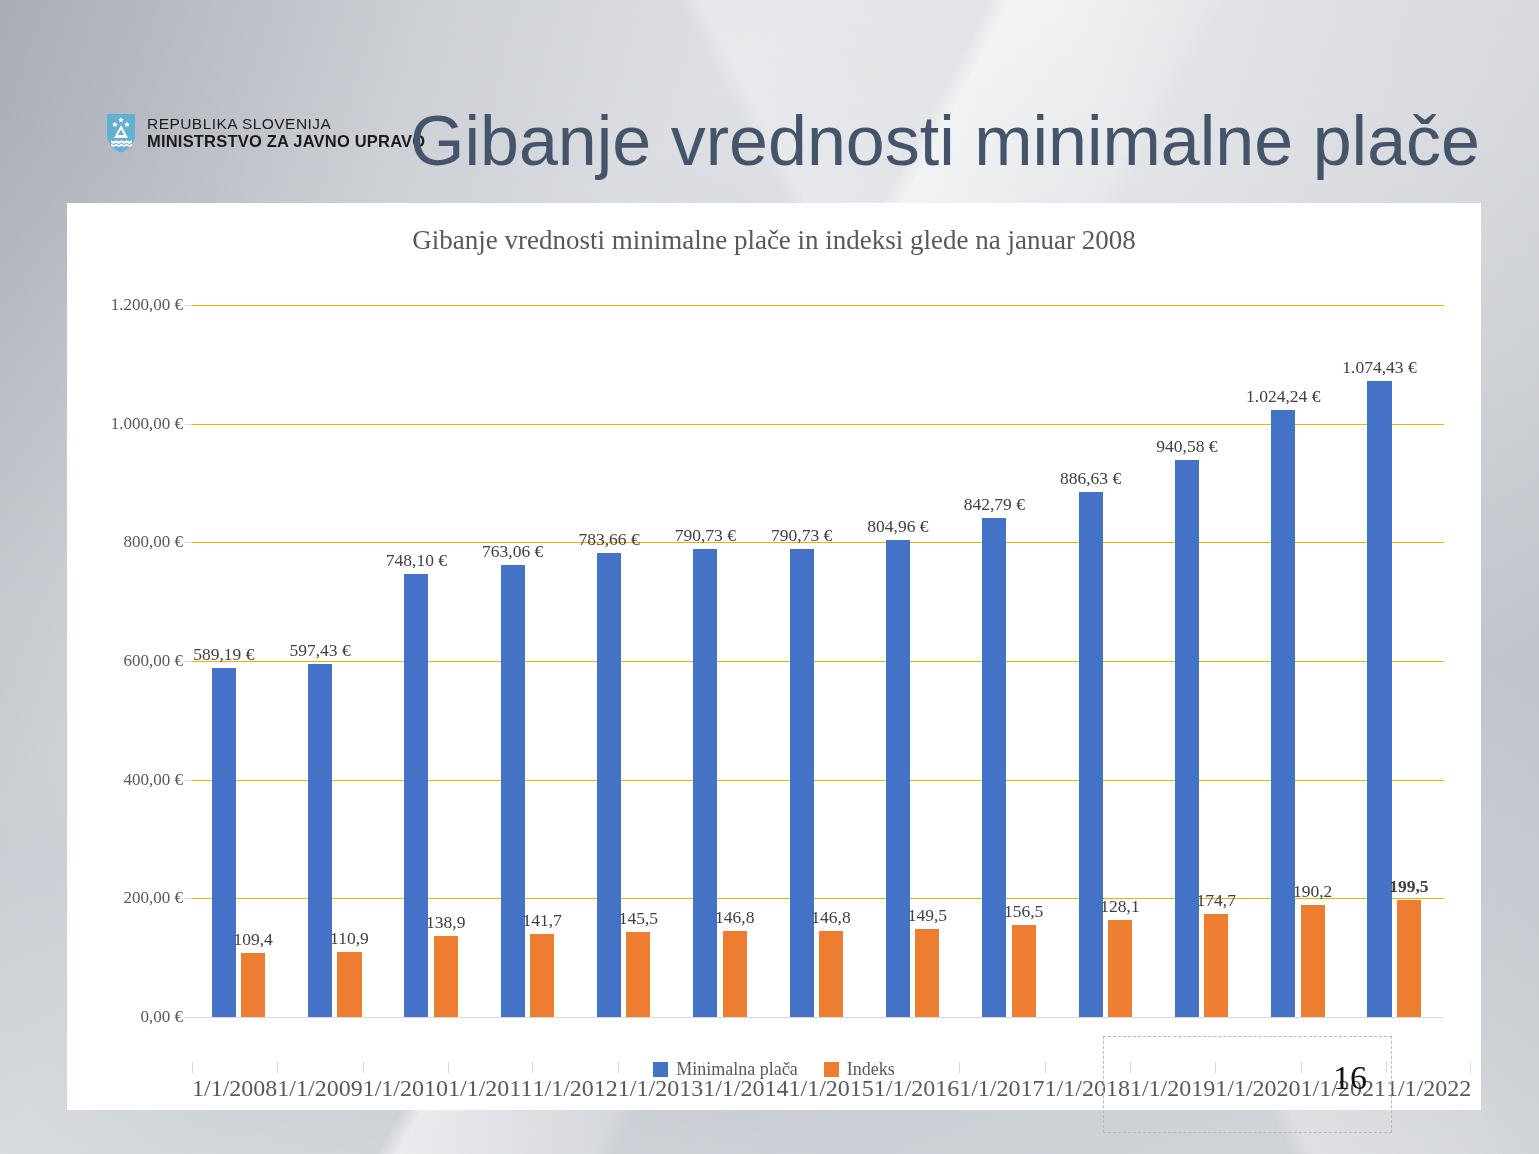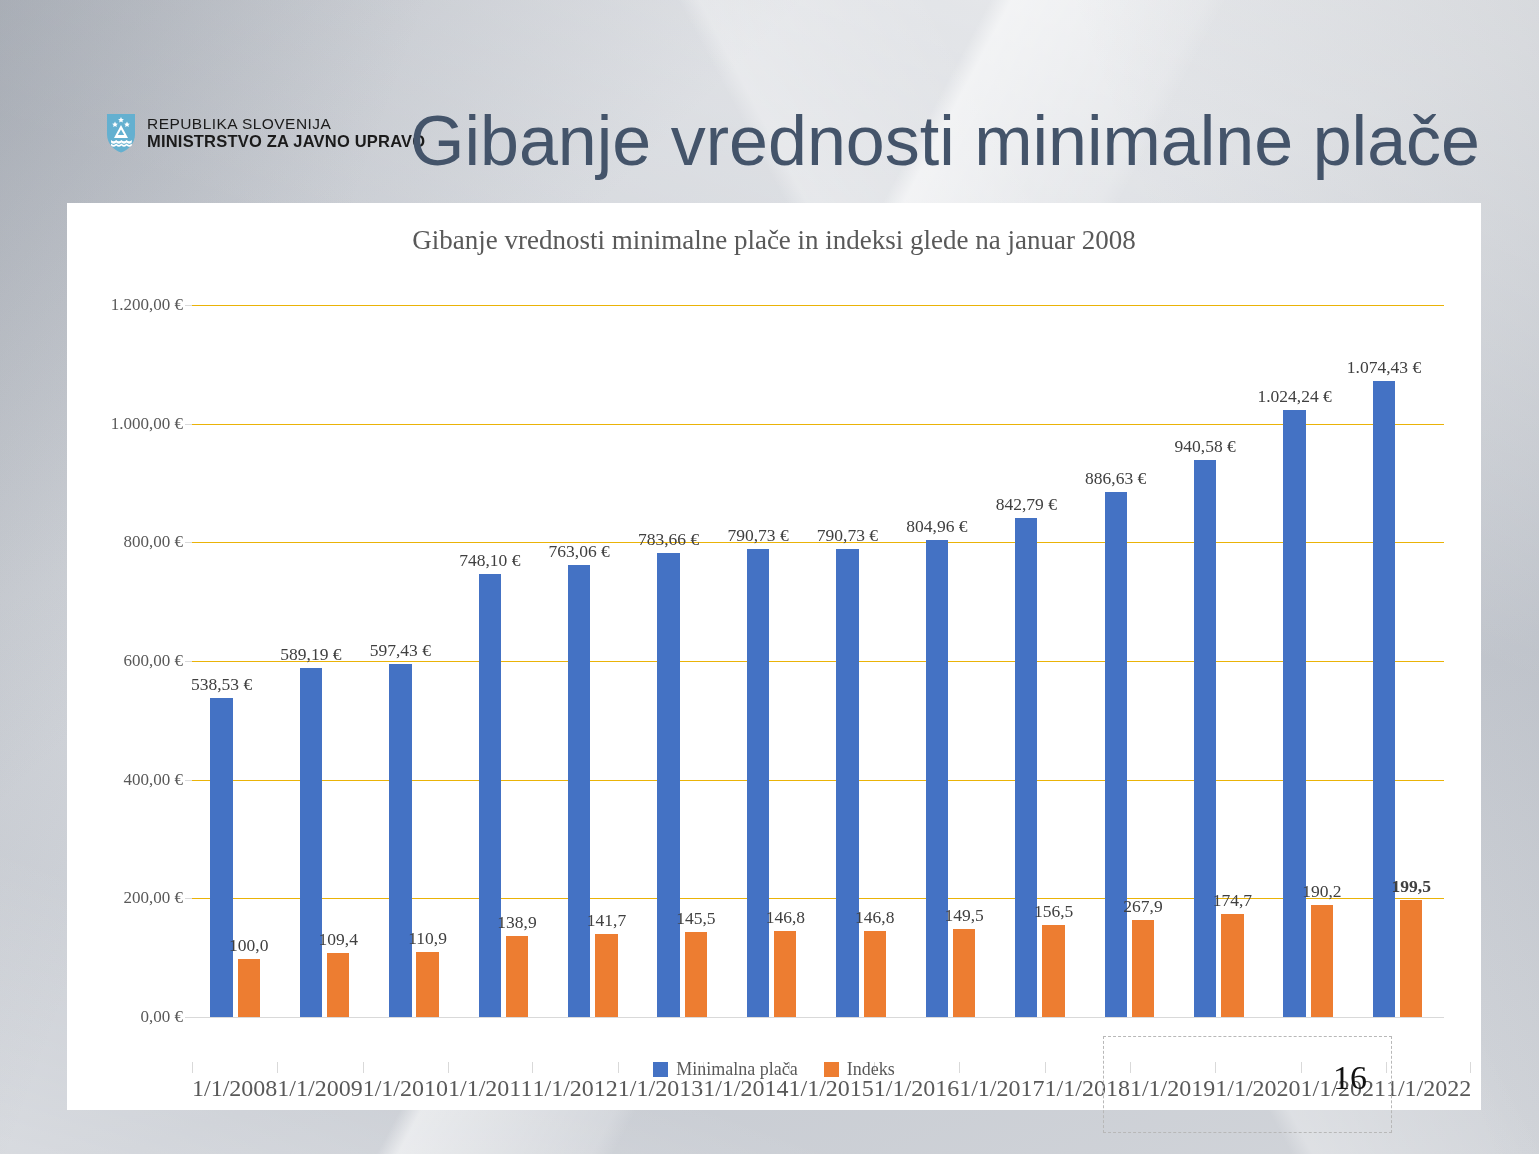--- a/index.html
+++ b/index.html
@@ -151,26 +151,20 @@
             <span class="ytick">1.000,00 €</span>
             <span class="tickmark"></span>
           </div>
           <div class="gridline" style="bottom: 100%;">
             <span class="ytick">1.200,00 €</span>
             <span class="tickmark"></span>
           </div>
         </div>
       <div id="bars">
           <div class="group">
-            <div class="bar salary" style="height: 44.8775%; background: rgb(68, 114, 196);"></div>
-            <div class="dlabel salary" style="bottom: calc(44.8775% + 3px);">538,53 €</div>
-            <div class="bar index" style="height: 8.33333%; background: rgb(237, 125, 49);"></div>
-            <div class="dlabel index" style="bottom: calc(8.33333% + 3px);">100,0</div>
-          </div>
-          <div class="group">
             <div class="bar salary" style="height: 49.0992%; background: rgb(68, 114, 196);"></div>
             <div class="dlabel salary" style="bottom: calc(49.0992% + 3px);">589,19 €</div>
             <div class="bar index" style="height: 9.11667%; background: rgb(237, 125, 49);"></div>
             <div class="dlabel index" style="bottom: calc(9.11667% + 3px);">109,4</div>
           </div>
           <div class="group">
             <div class="bar salary" style="height: 49.7858%; background: rgb(68, 114, 196);"></div>
             <div class="dlabel salary" style="bottom: calc(49.7858% + 3px); margin-top: 17px;">597,43 €</div>
             <div class="bar index" style="height: 9.24167%; background: rgb(237, 125, 49);"></div>
             <div class="dlabel index" style="bottom: calc(9.24167% + 3px);">110,9</div>
@@ -214,21 +208,21 @@
           <div class="group">
             <div class="bar salary" style="height: 70.2325%; background: rgb(68, 114, 196);"></div>
             <div class="dlabel salary" style="bottom: calc(70.2325% + 3px);">842,79 €</div>
             <div class="bar index" style="height: 13.0417%; background: rgb(237, 125, 49);"></div>
             <div class="dlabel index" style="bottom: calc(13.0417% + 3px);">156,5</div>
           </div>
           <div class="group">
             <div class="bar salary" style="height: 73.8858%; background: rgb(68, 114, 196);"></div>
             <div class="dlabel salary" style="bottom: calc(73.8858% + 3px);">886,63 €</div>
             <div class="bar index" style="height: 13.7167%; background: rgb(237, 125, 49);"></div>
-            <div class="dlabel index" style="bottom: calc(13.7167% + 3px);">267,9</div>
+            <div class="dlabel index" style="bottom: calc(13.7167% + 3px);">128,1</div>
           </div>
           <div class="group">
             <div class="bar salary" style="height: 78.3817%; background: rgb(68, 114, 196);"></div>
             <div class="dlabel salary" style="bottom: calc(78.3817% + 3px);">940,58 €</div>
             <div class="bar index" style="height: 14.5583%; background: rgb(237, 125, 49);"></div>
             <div class="dlabel index" style="bottom: calc(14.5583% + 3px);">174,7</div>
           </div>
           <div class="group">
             <div class="bar salary" style="height: 85.3533%; background: rgb(68, 114, 196);"></div>
             <div class="dlabel salary" style="bottom: calc(85.3533% + 3px);">1.024,24 €</div>

